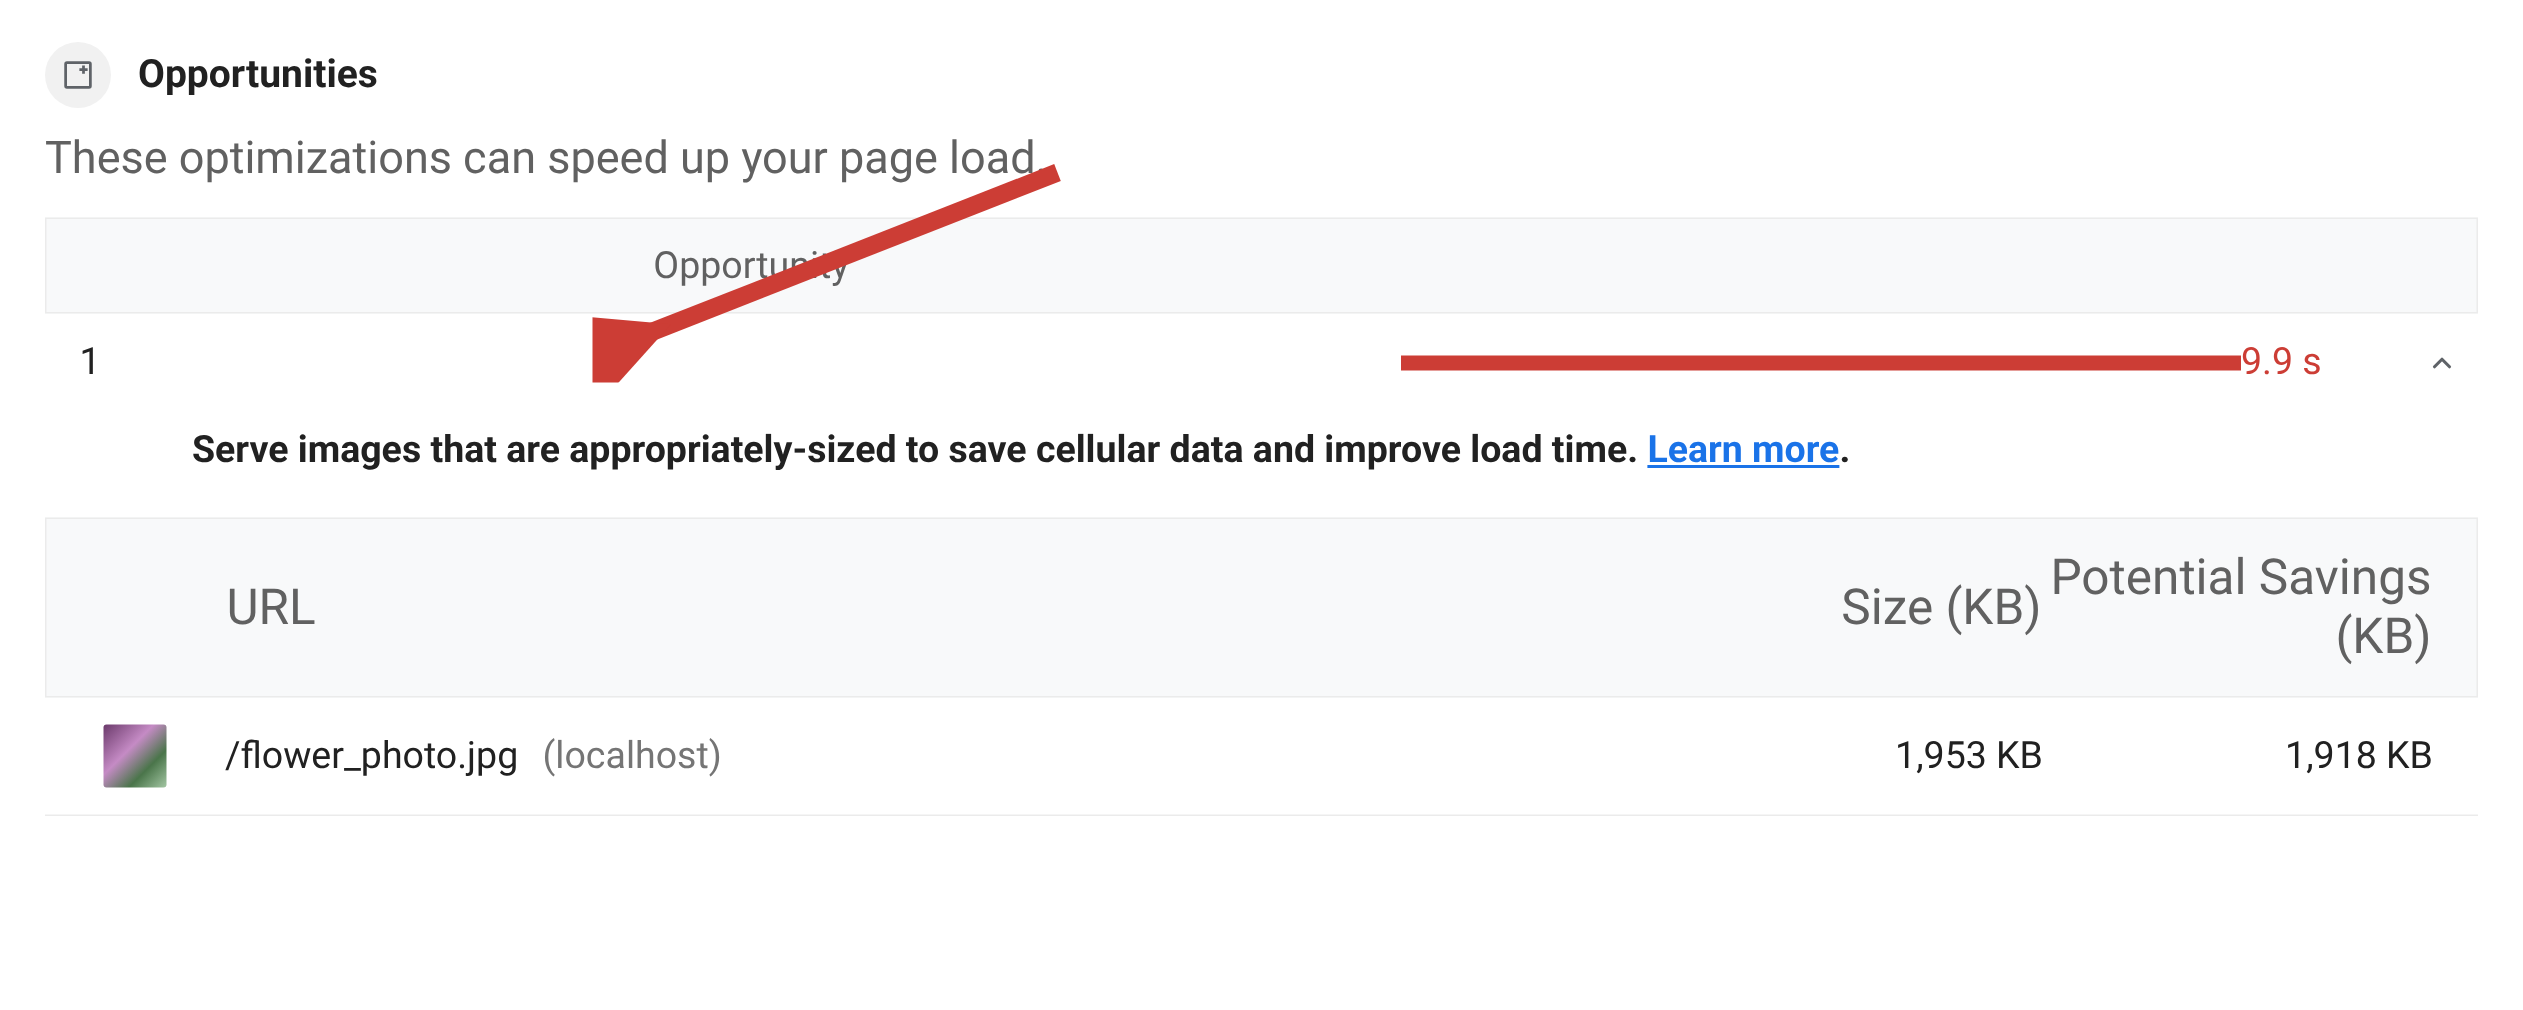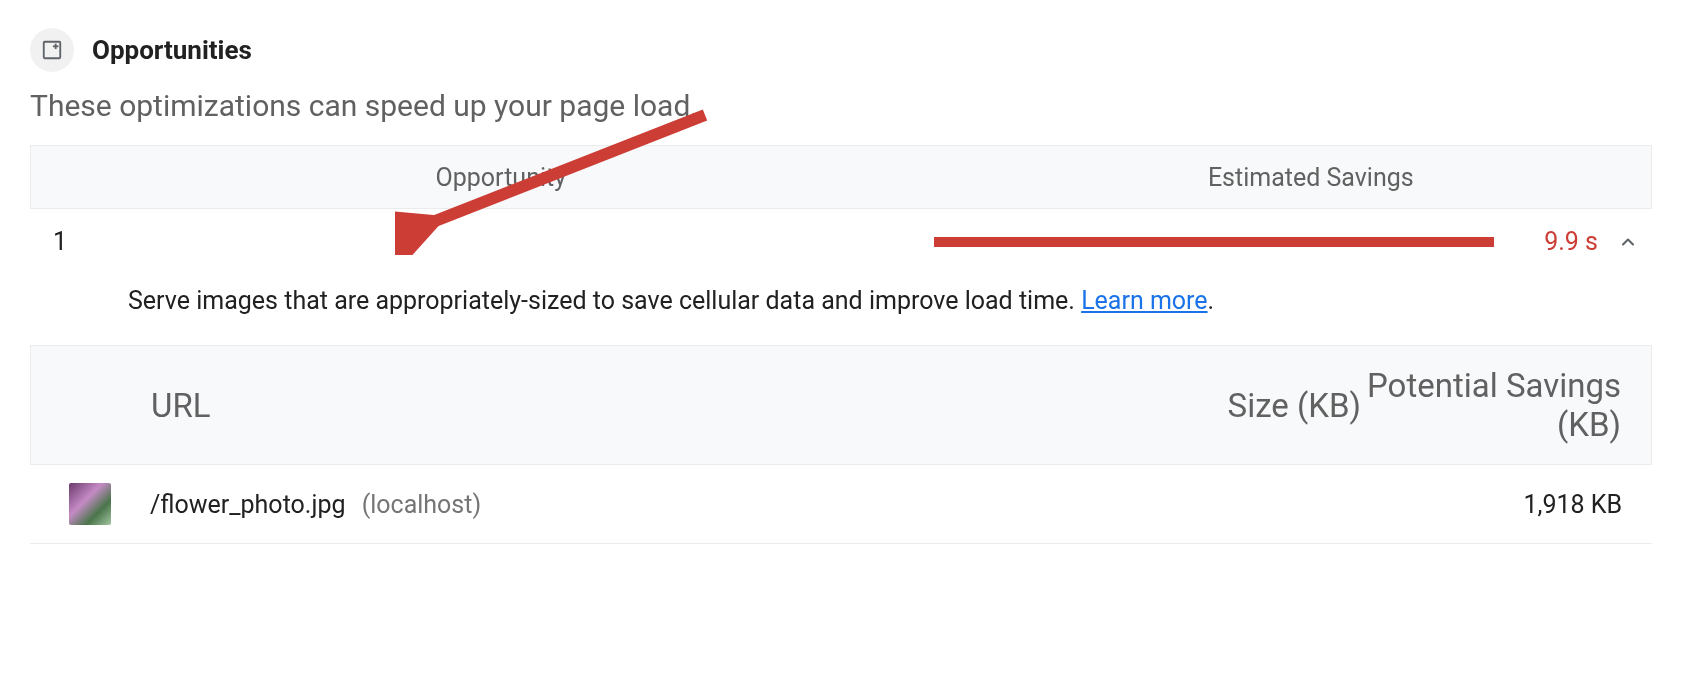--- a/index.html
+++ b/index.html
@@ -71,35 +71,35 @@
     display: flex;
     align-items: center;
   }
   .audit-bar {
     width: 560px;
     height: 10px;
     background: #cc3d35;
   }
   .audit-value {
     width: 110px;
-    text-align: right;
     font-size: 25px;
     color: #cc3d35;
     padding-right: 6px;
   }
   .chevron-cell {
     width: 48px;
     display: flex;
     align-items: center;
     justify-content: center;
   }
   .audit-desc {
     font-size: 25px;
     color: #212121;
     padding: 12px 0 30px 98px;
+    font-weight: bold;
   }
   .audit-desc a {
     color: #1a73e8;
     text-decoration: underline;
   }
   .detail-header {
     display: flex;
     background: #f8f9fa;
     border: 1px solid #ebebeb;
     align-items: center;
@@ -157,21 +157,20 @@
         <line x1="13" y1="8" x2="19" y2="8"></line>
       </svg>
     </div>
     <div class="section-title">Opportunities</div>
   </div>
 
   <div class="section-subtitle">These optimizations can speed up your page load.</div>
 
   <div class="table-header">
     <div class="col-left">Opportunity</div>
-    <div class="col-right">Estimated Savings</div>
   </div>
 
   <div class="audit-row">
     <div class="audit-index">1</div>
     <div class="audit-spacer"></div>
     <div class="audit-bar-cell">
       <div class="audit-bar"></div>
     </div>
     <div class="audit-value">9.9 s</div>
     <div class="chevron-cell">
@@ -193,17 +192,18 @@
   </div>
 
   <div class="detail-row">
     <div class="d-thumb">
       <div class="thumb" style="background:linear-gradient(135deg,#6b3a6b 0%,#c58bc5 40%,#4a754a 70%,#a3c6a3 100%);"></div>
     </div>
     <div class="d-url">
       <span>/flower_photo.jpg</span>
       <span class="url-host">(localhost)</span>
     </div>
+    <div class="d-size">1,953 KB</div>
     <div class="d-save">1,918 KB</div>
   </div>
 
 
 </div>
 
 </body></html>

